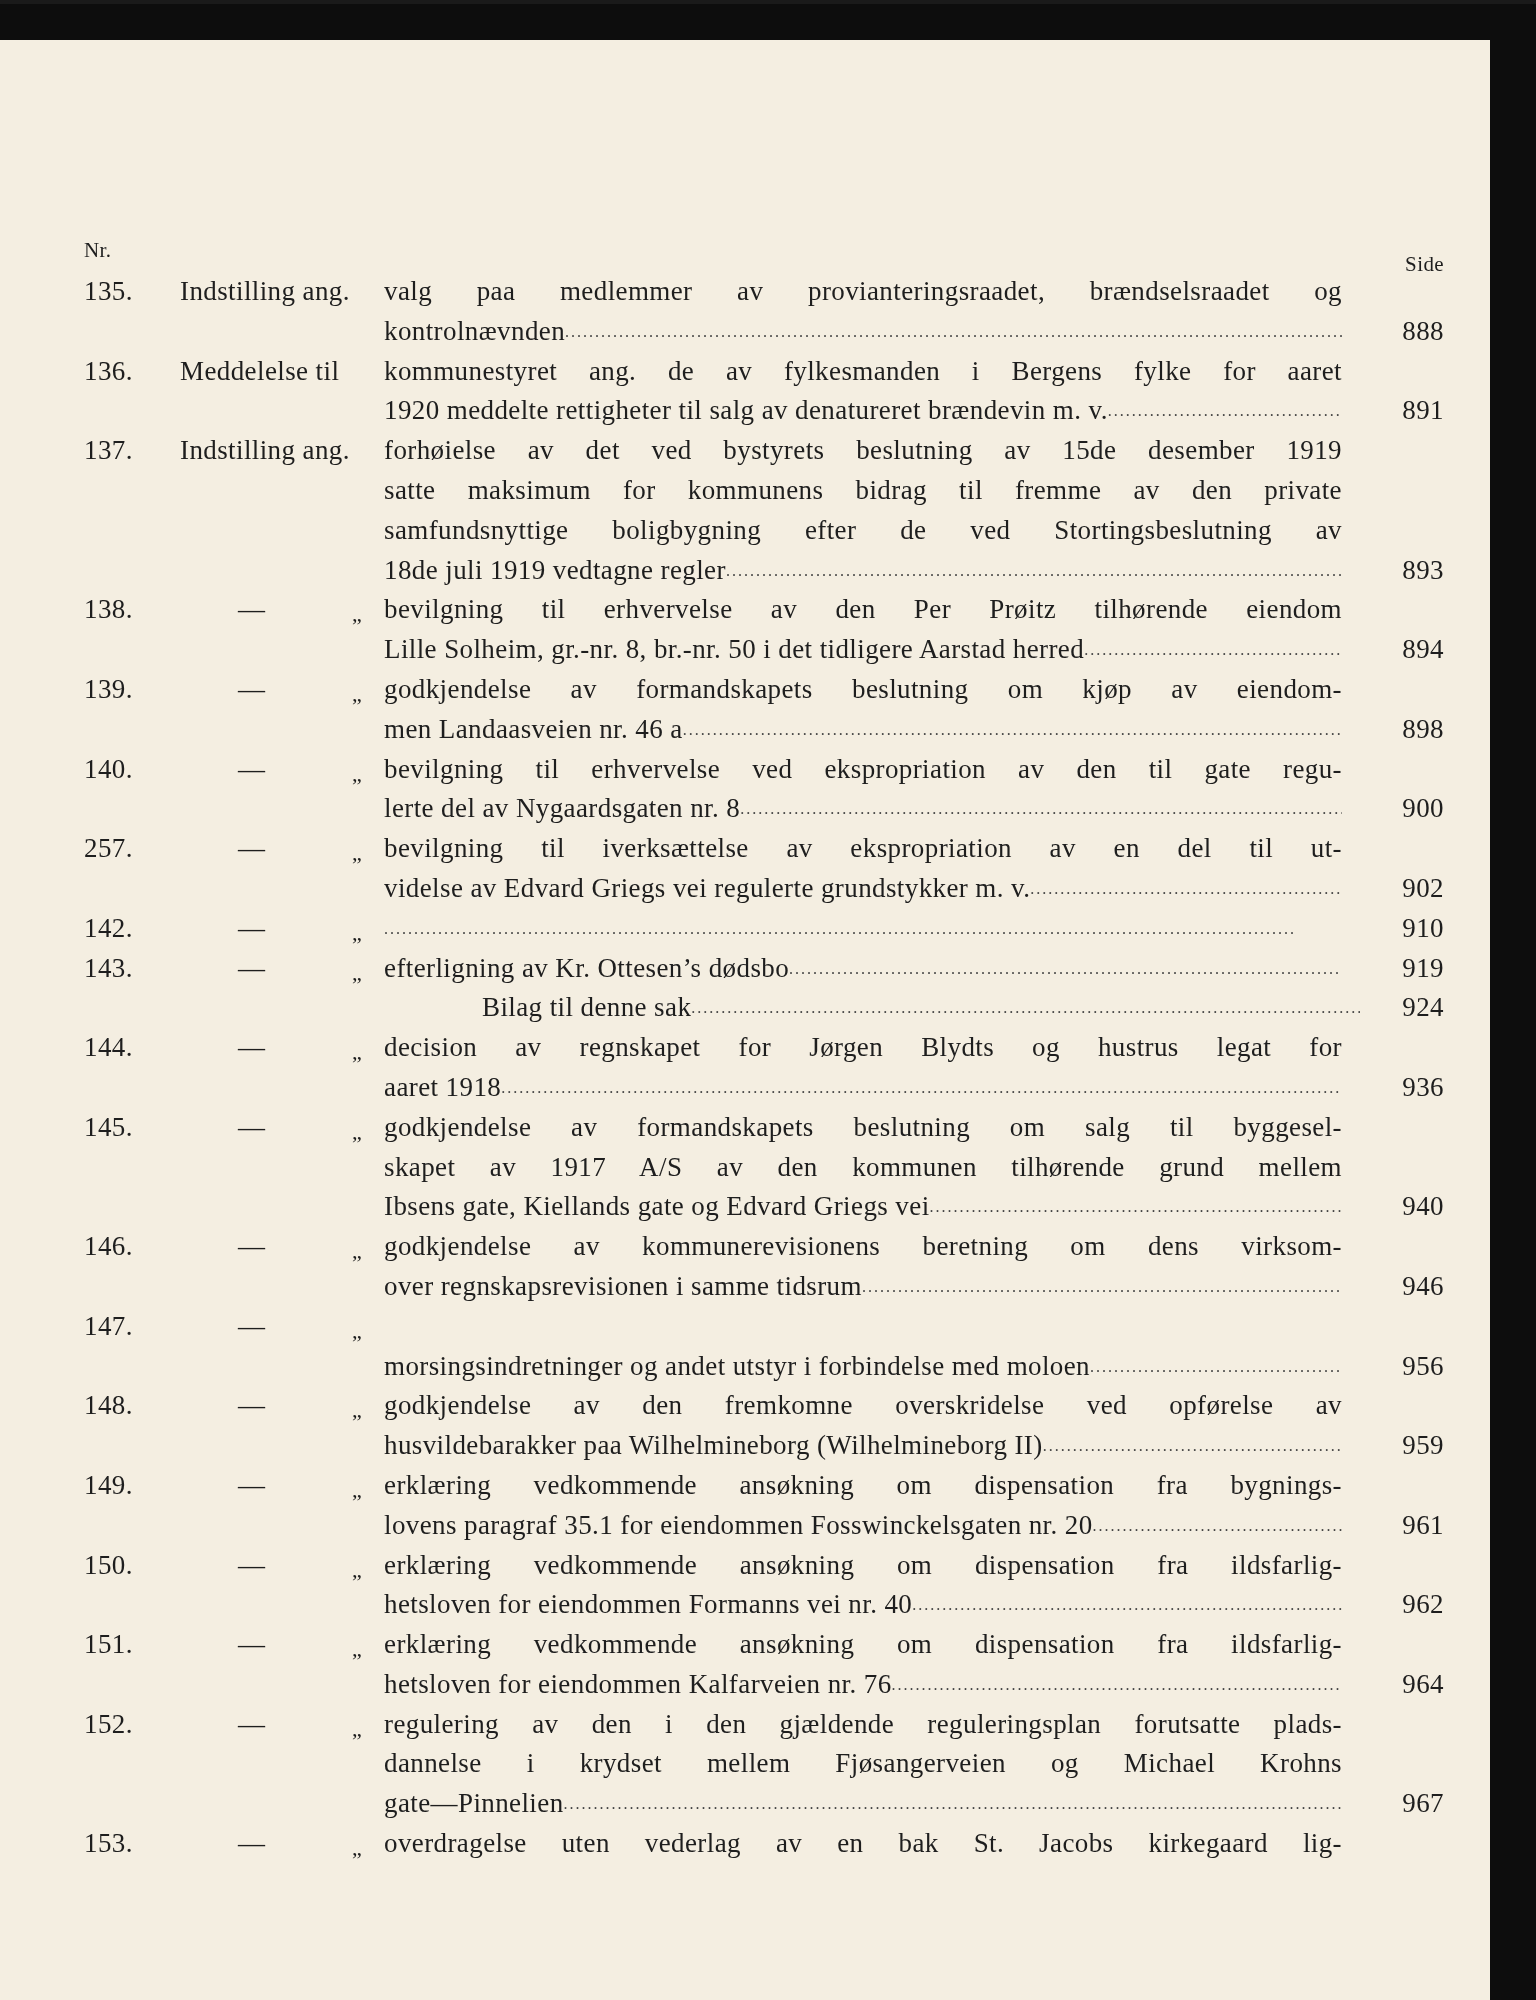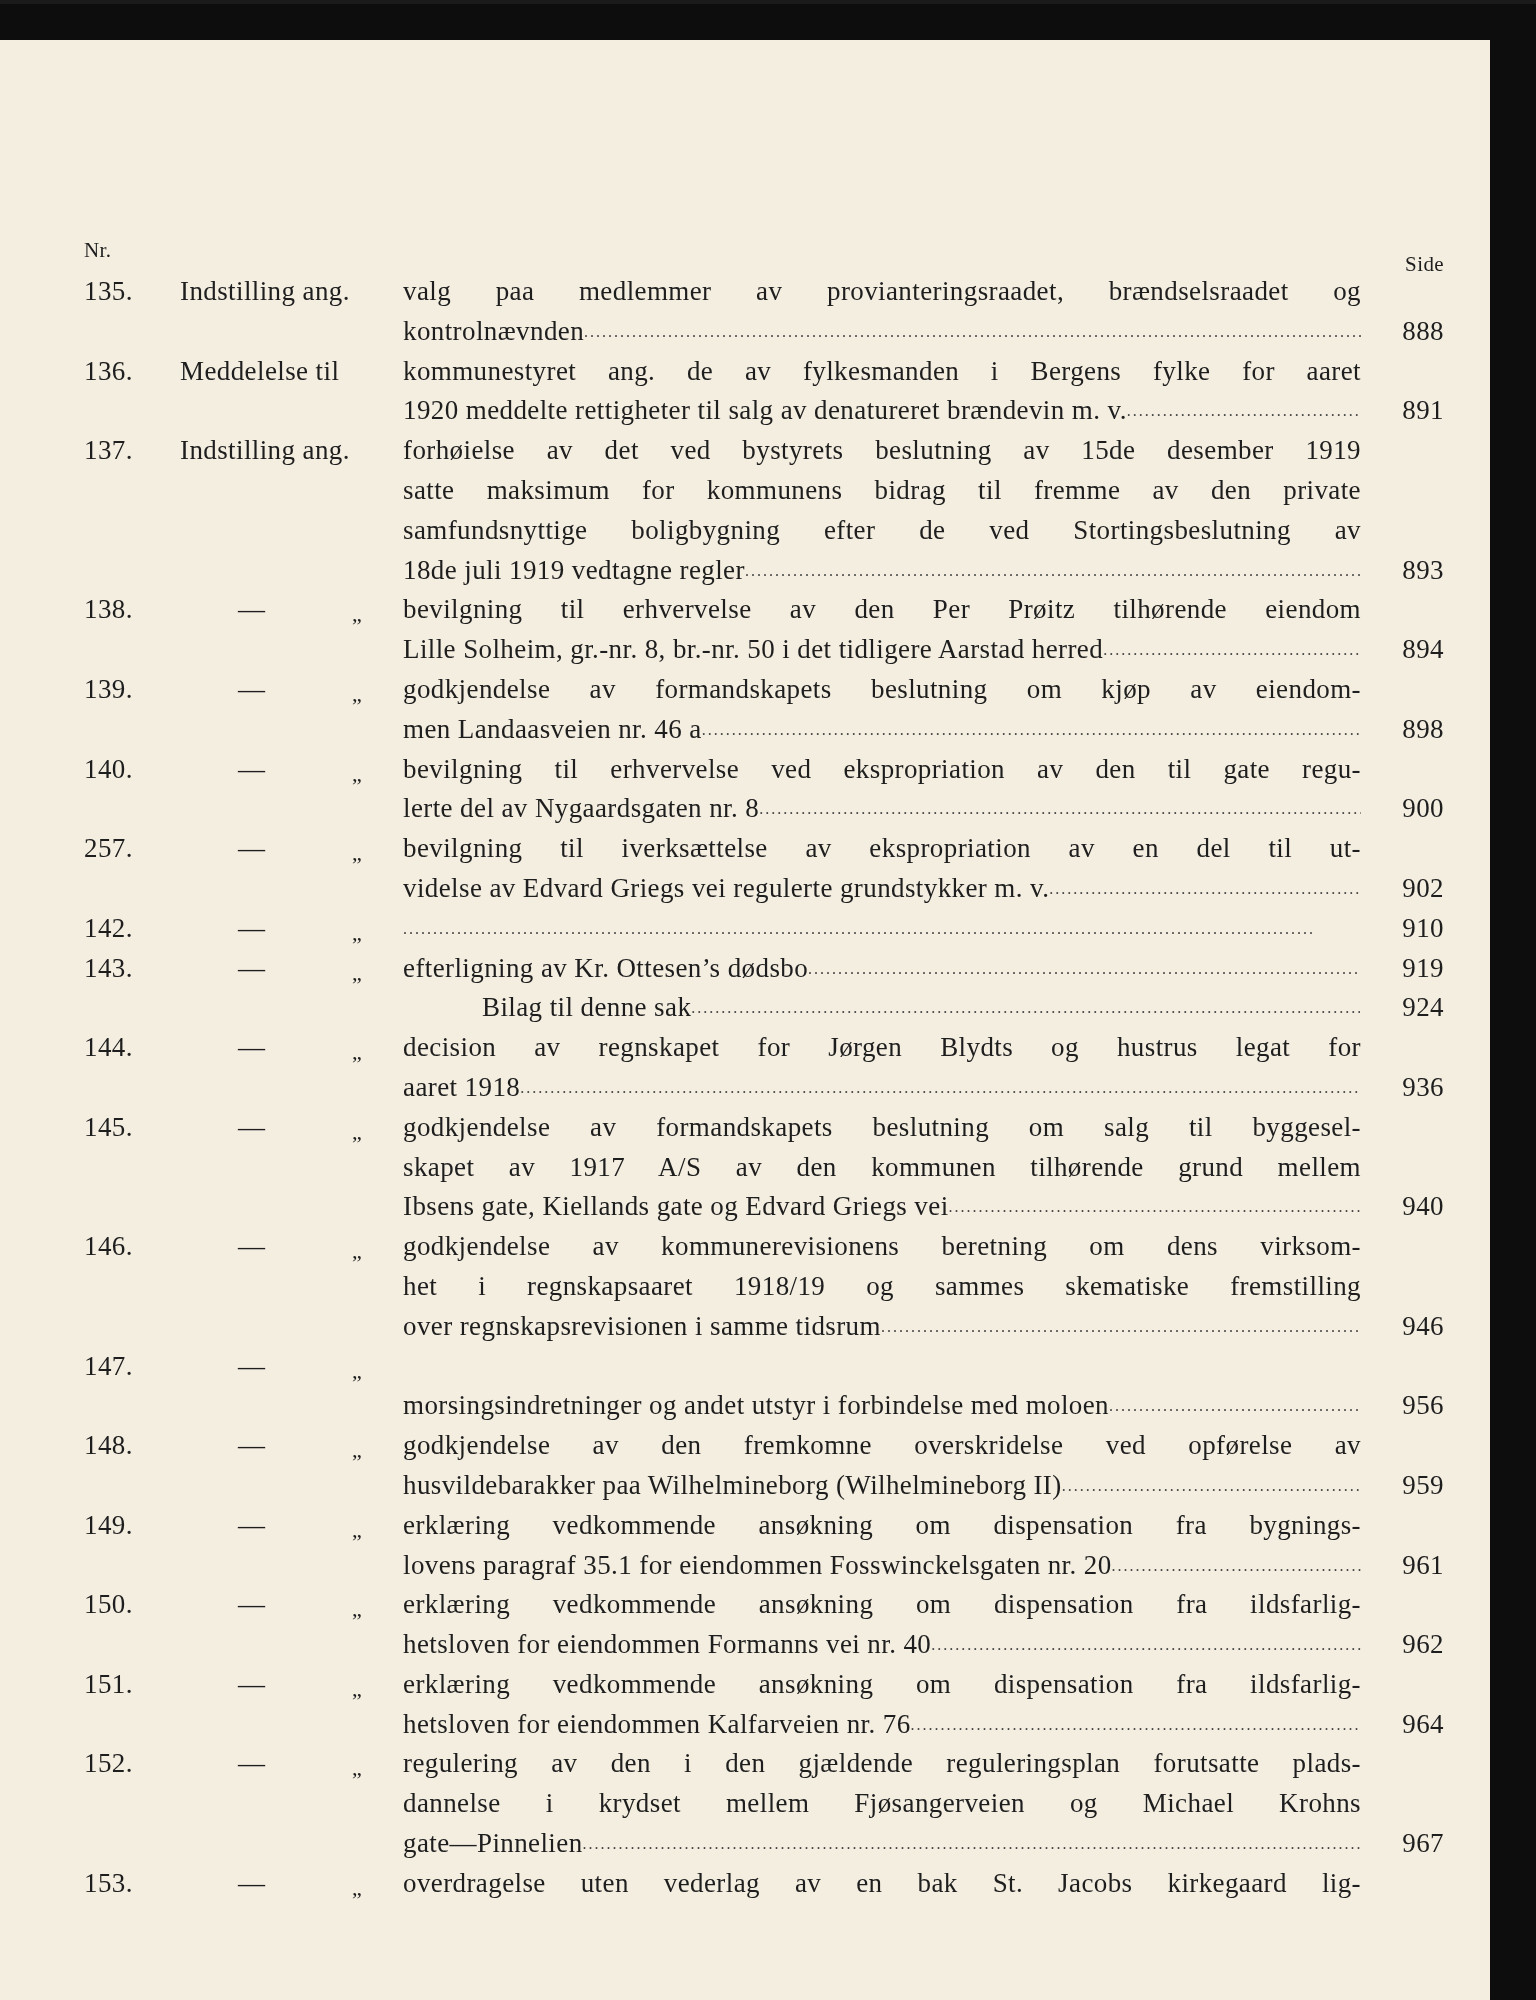--- a/index.html
+++ b/index.html
@@ -23,21 +23,21 @@
   }
   .hdr { position: relative; height: 34px; font-size: 21px; }
   .hdr .nr { position: absolute; left: 0; top: 0; }
   .hdr .side { position: absolute; right: 0; top: 14px; }
   .line { position: relative; height: 39.8px; line-height: 39.8px; white-space: nowrap; }
   .num { position: absolute; left: 0; width: 80px; }
   .lead { position: absolute; left: 96px; width: 290px; }
   .dash { position: absolute; left: 154px; }
   .ditto { position: absolute; left: 268px; font-size: 22px; top: 4px; }
   .text {
-    position: absolute; left: 319px; width: 958px;
+    position: absolute; left: 300px; width: 958px;
     text-align: justify; text-align-last: justify; overflow: hidden;
   }
   .text.fill { text-align-last: left; display: flex; align-items: flex-end; }
   .text.fill .t { flex: none; }
   .text.fill .dots {
     flex: 1; overflow: hidden; white-space: nowrap; letter-spacing: 2px; font-size: 16px; color: #444;
   }
   .text.indent { left: 398px; width: 878px; }
   .page-no { position: absolute; right: 0; width: 60px; text-align: right; }
 </style>
@@ -226,23 +226,20 @@
           </div>
         </div>
         <div class="entry">
           <div class="line">
             <span class="num">146.</span>
             <span class="dash">—</span>
             <span class="ditto">„</span>
             <span class="text">godkjendelse av kommunerevisionens beretning om dens virksom-</span>
           </div>
           <div class="line">
-            <span class="text">het i regnskapsaaret 1918/19 og sammes skematiske fremstilling</span>
-          </div>
-          <div class="line">
             <span class="text fill">
               <span class="t">over regnskapsrevisionen i samme tidsrum</span>
               <span class="dots">........................................................................................................................................................</span>
             </span>
             <span class="page-no">946</span>
           </div>
         </div>
         <div class="entry">
           <div class="line">
             <span class="num">147.</span>

